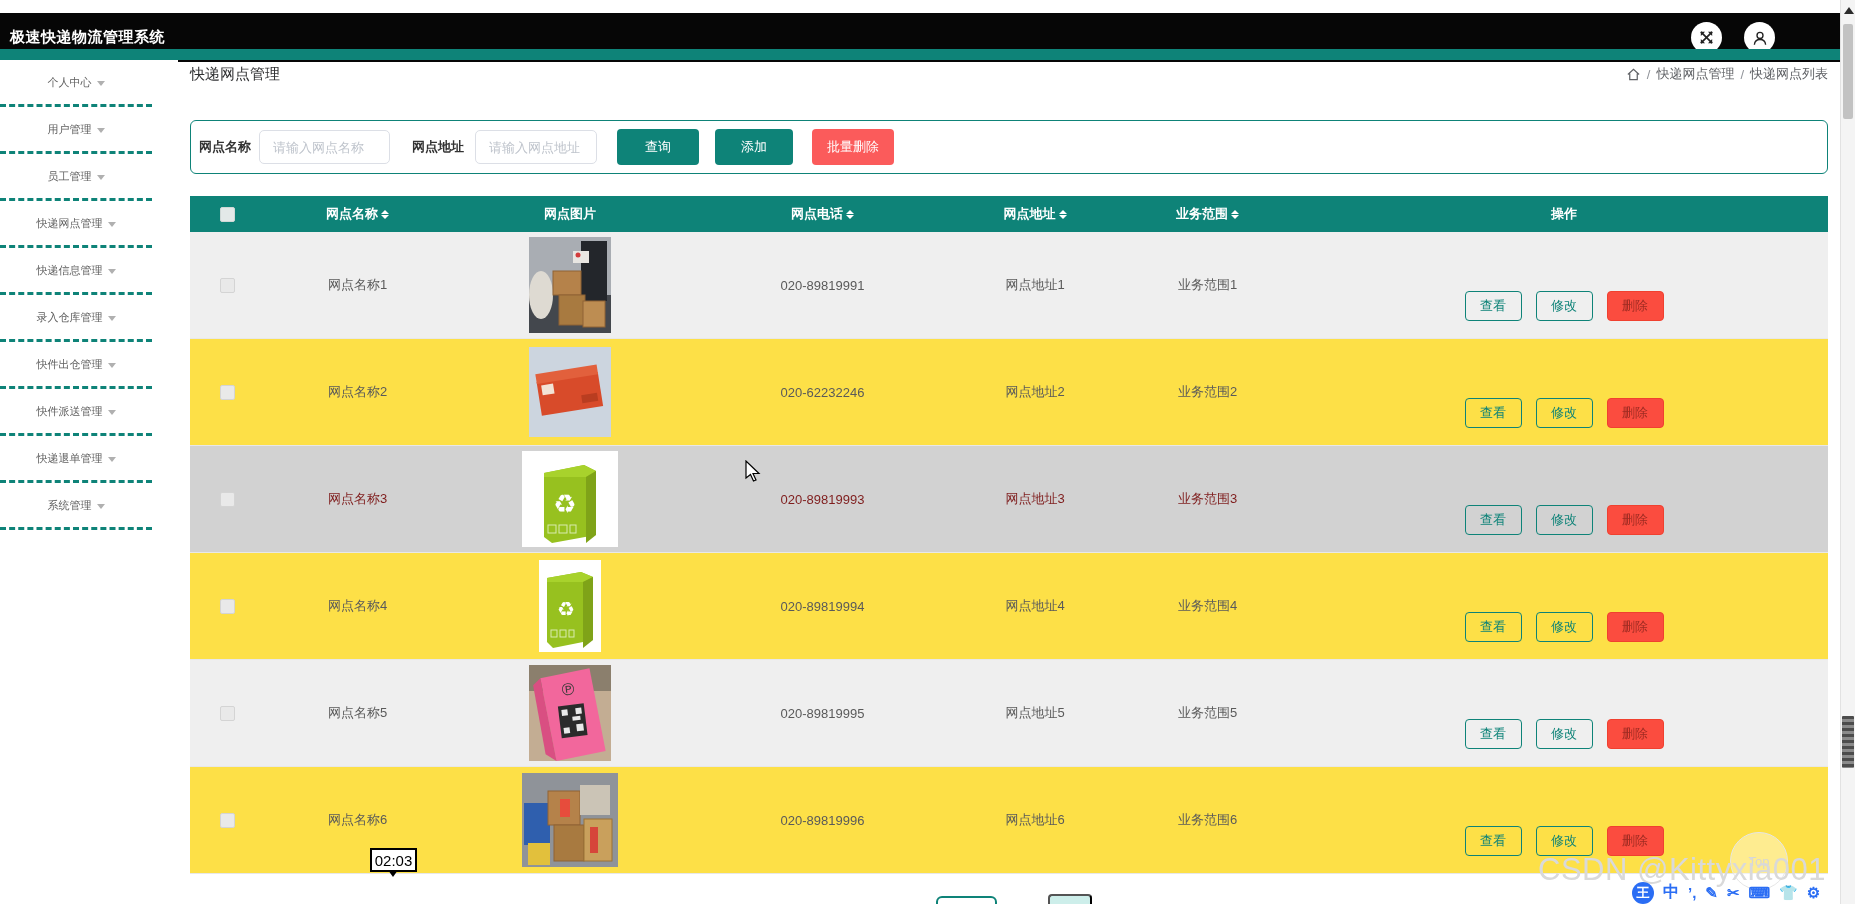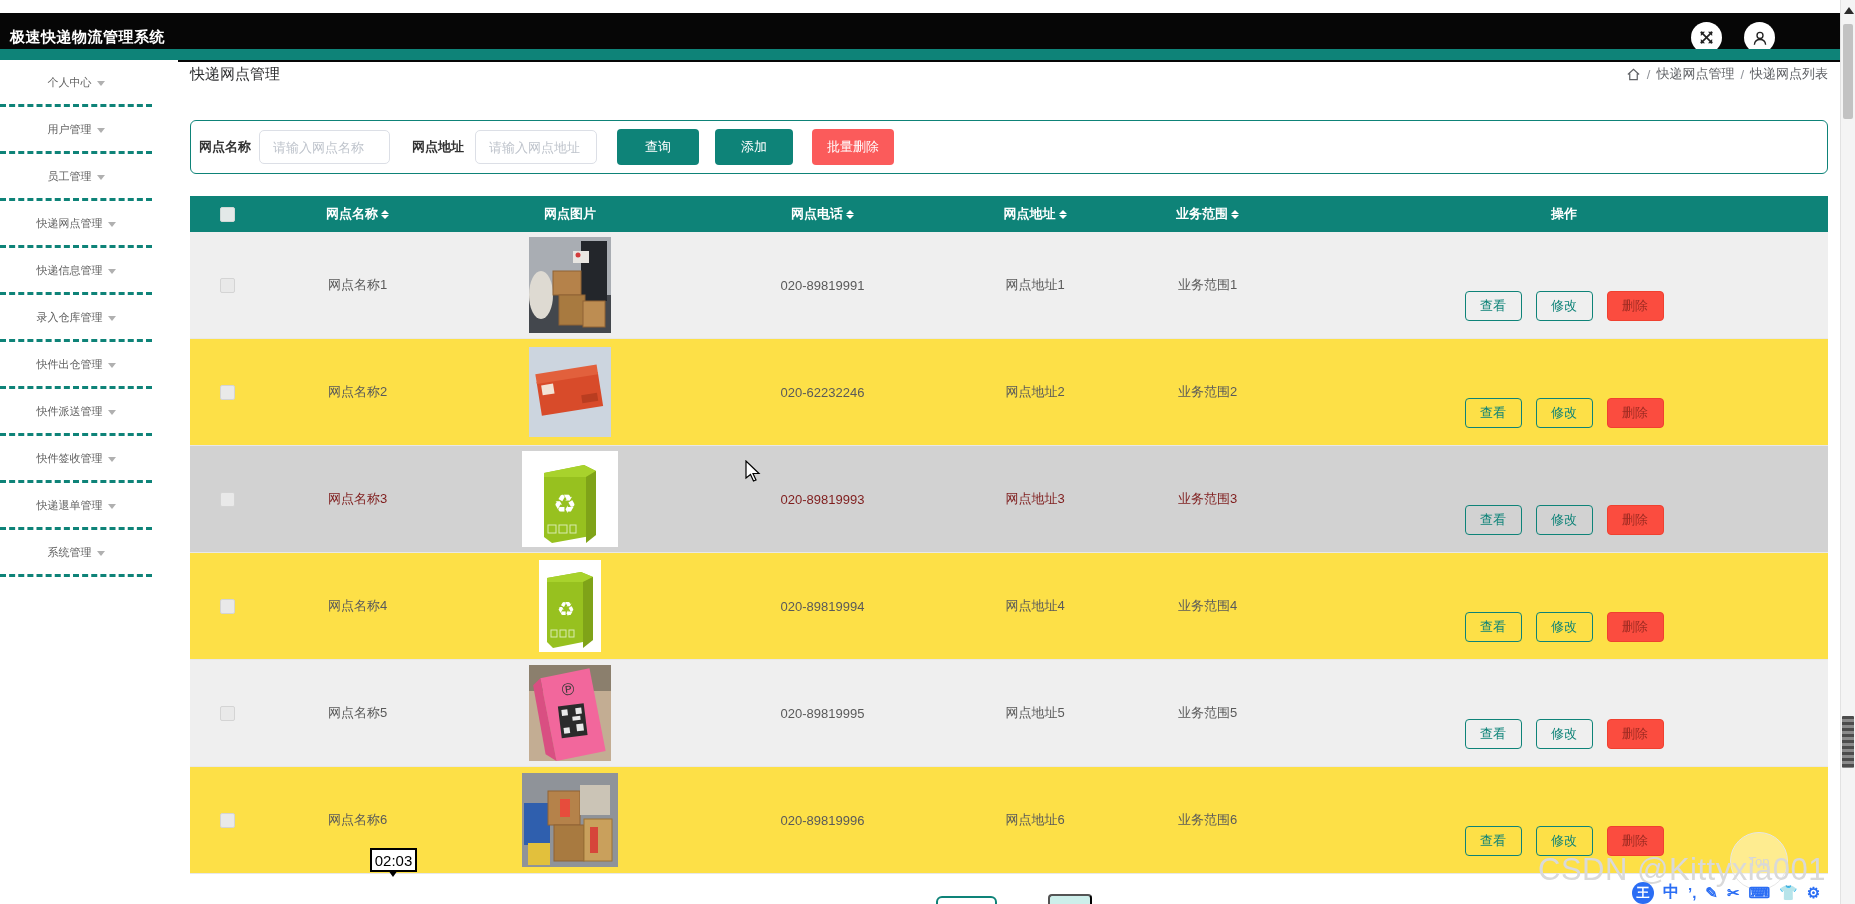--- a/index.html
+++ b/index.html
@@ -133,24 +133,20 @@
     </div>
   <div class="side-item">
       <span>快件出仓管理</span>
       <span class="side-caret"></span>
     </div>
   <div class="side-item">
       <span>快件派送管理</span>
       <span class="side-caret"></span>
     </div>
   <div class="side-item">
-      <span>快件签收管理</span>
-      <span class="side-caret"></span>
-    </div>
-  <div class="side-item">
       <span>快递退单管理</span>
       <span class="side-caret"></span>
     </div>
   <div class="side-item">
       <span>系统管理</span>
       <span class="side-caret"></span>
     </div>
 </div>
 
 <div class="page-head">

